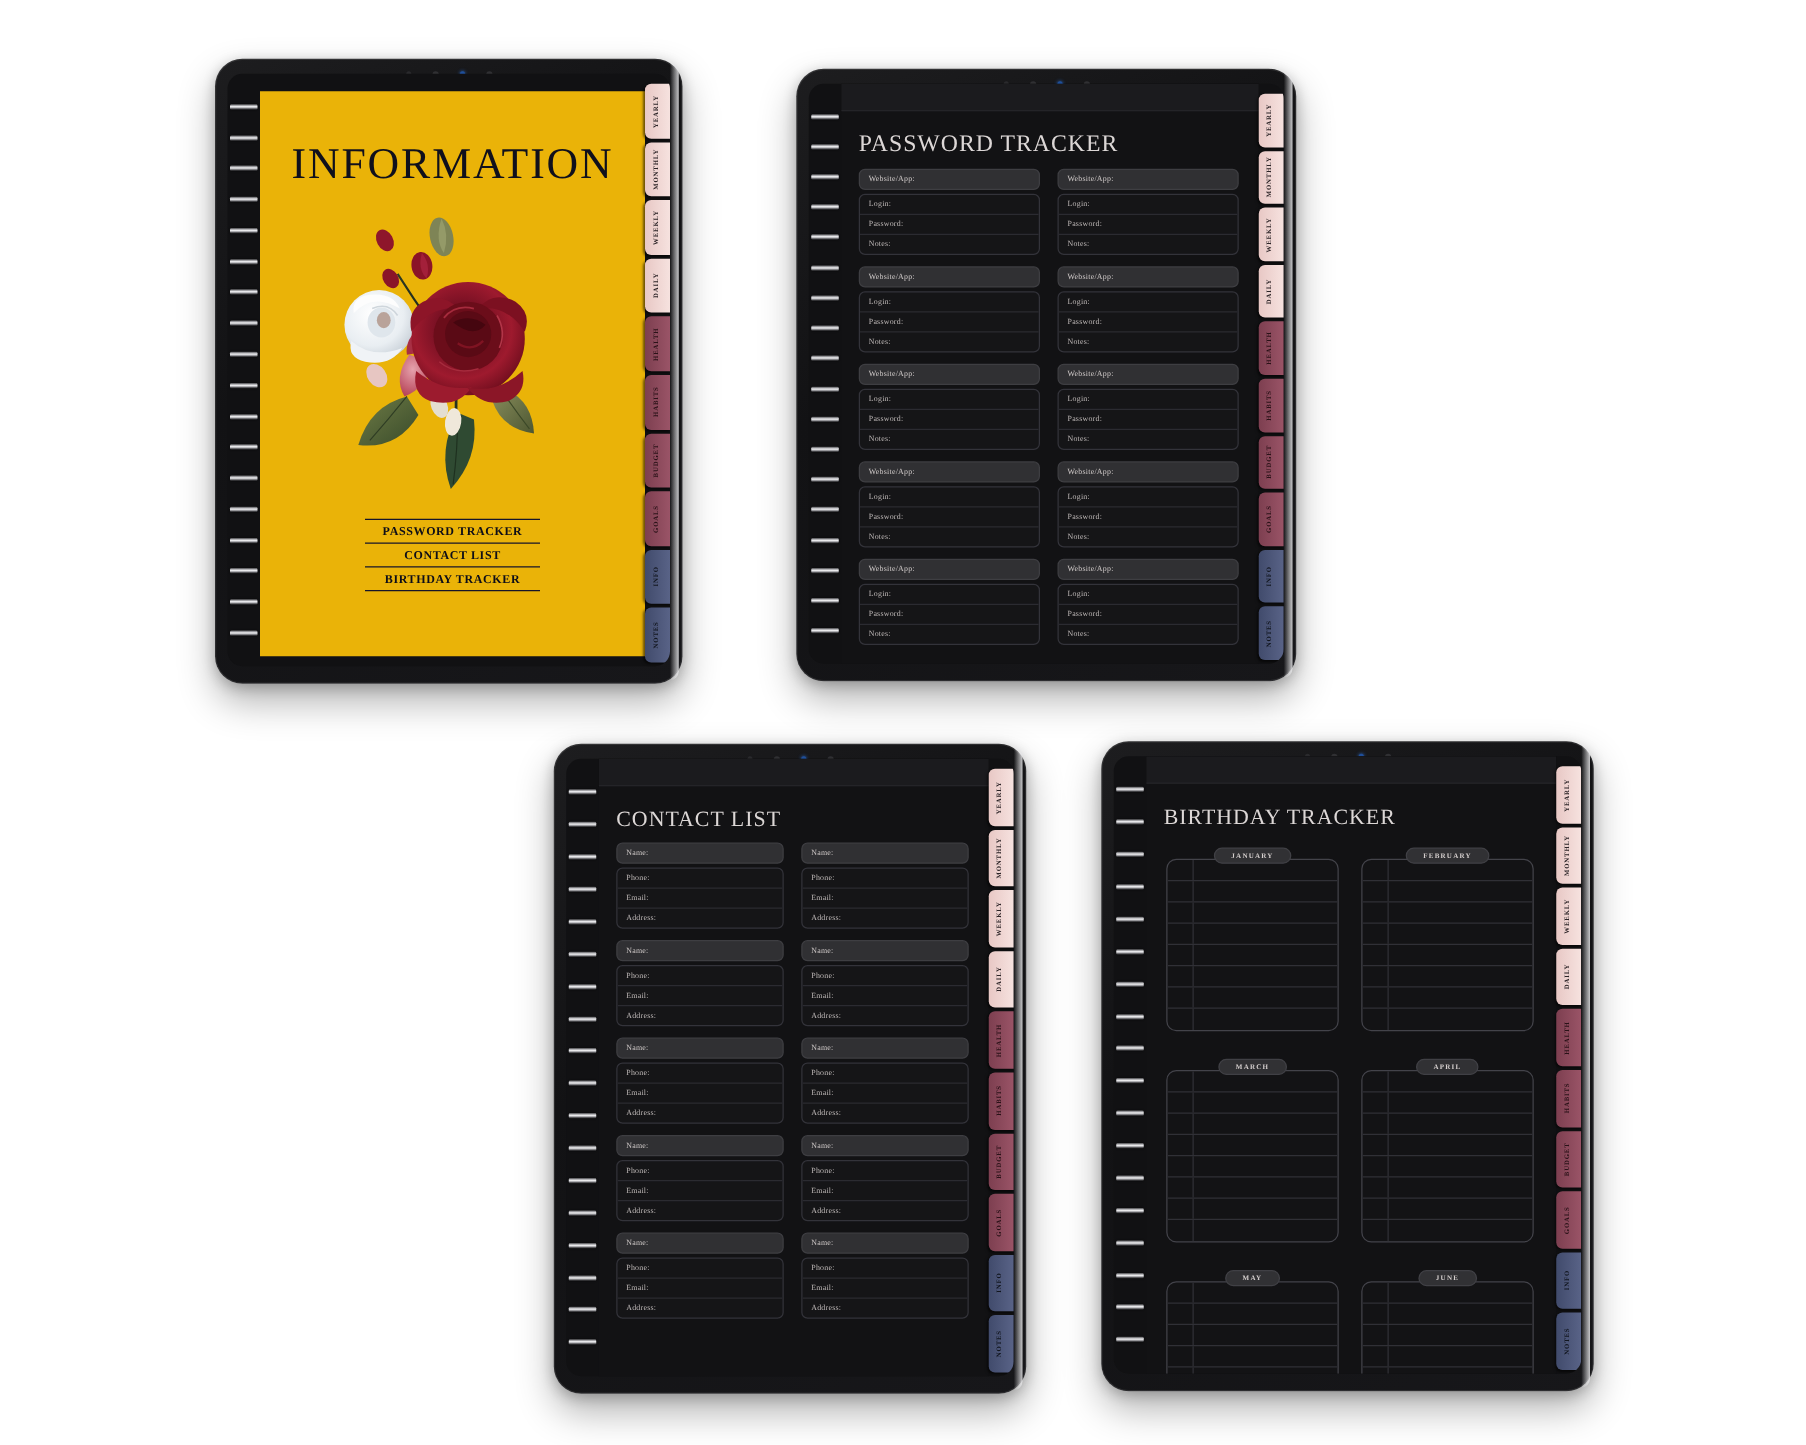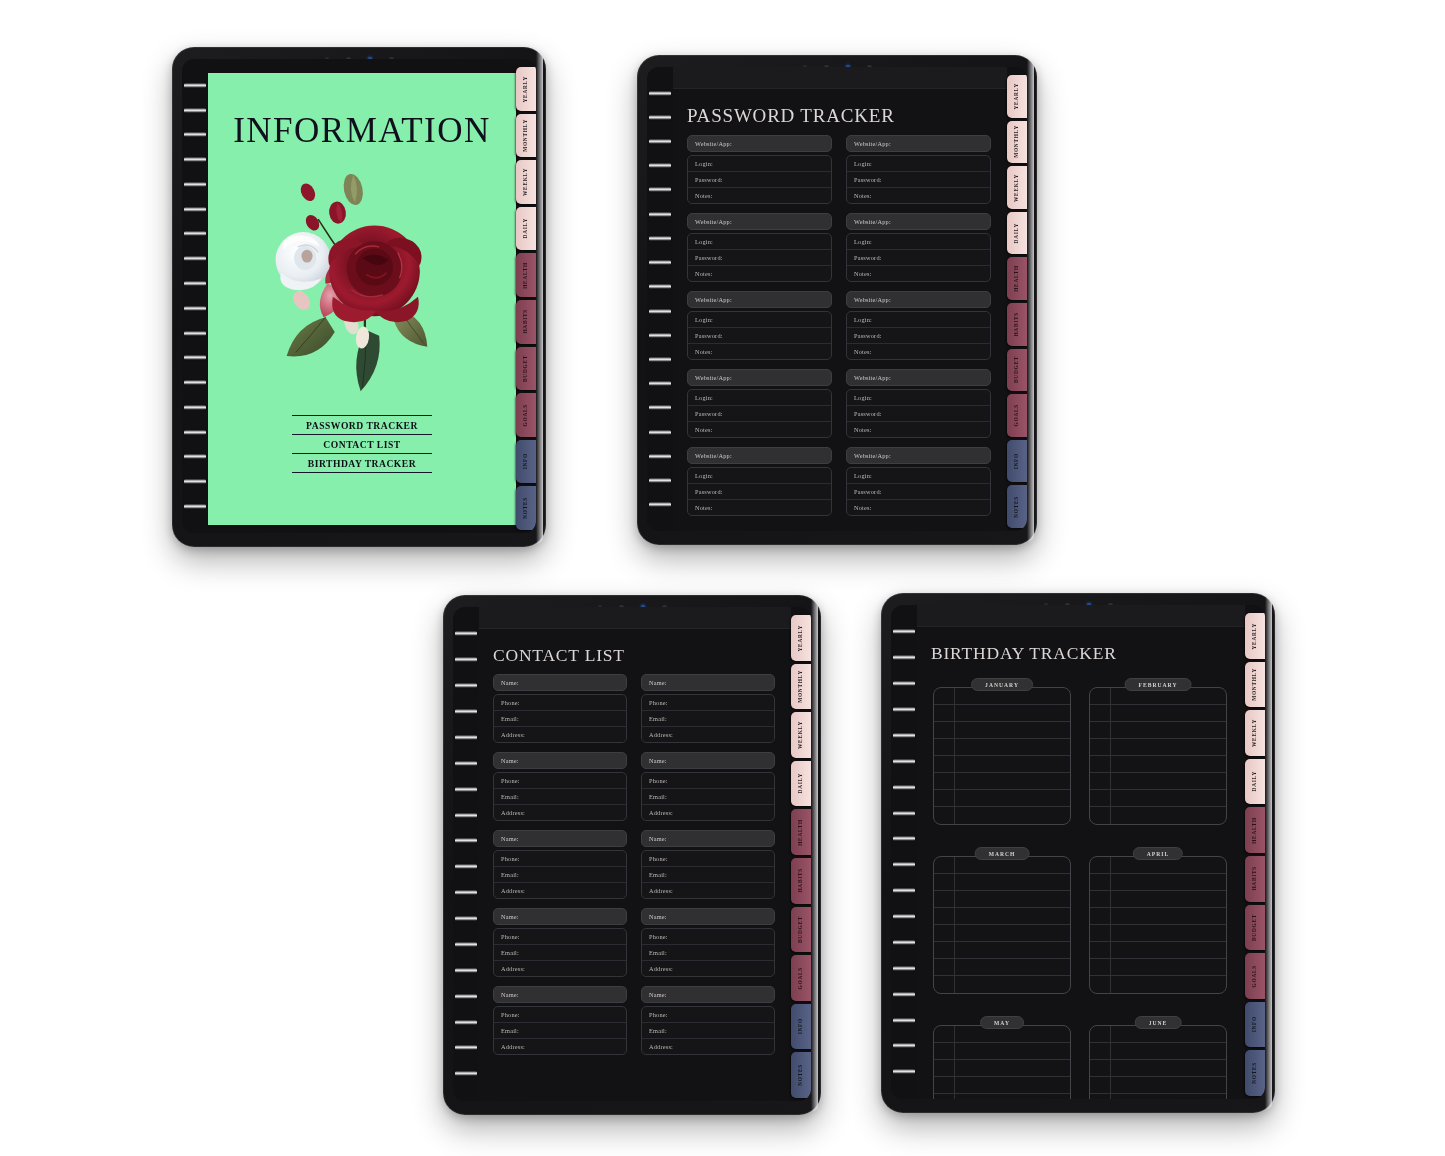--- a/index.html
+++ b/index.html
@@ -102,21 +102,21 @@
   .page-dark{ background:#121214; }
   .topbar{
     height:22px; width:100%;
     background:#1b1b1e;
     border-bottom:1px solid #242428;
   }
 
   
   .cover{
     position:absolute; left:26px; right:20px; top:14px; bottom:8px;
-    background:#86efac;
+    background:#eab308;
     display:flex; flex-direction:column; align-items:center;
   }
   .cover-title{
     margin-top:38px;
     font-family:"Liberation Serif", serif;
     font-size:35px;
     letter-spacing:1.5px;
     color:#10101c;
     font-weight:400;
   }

